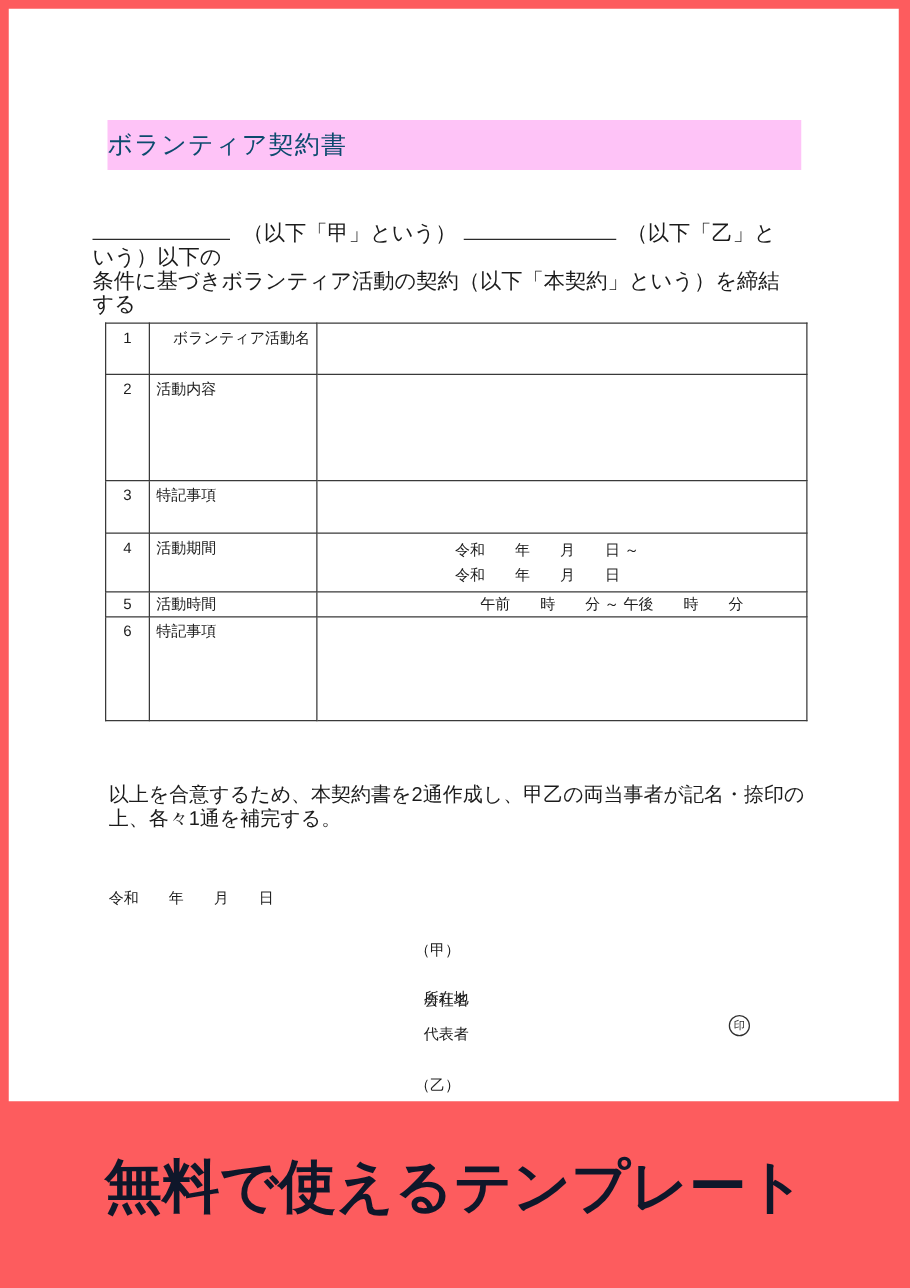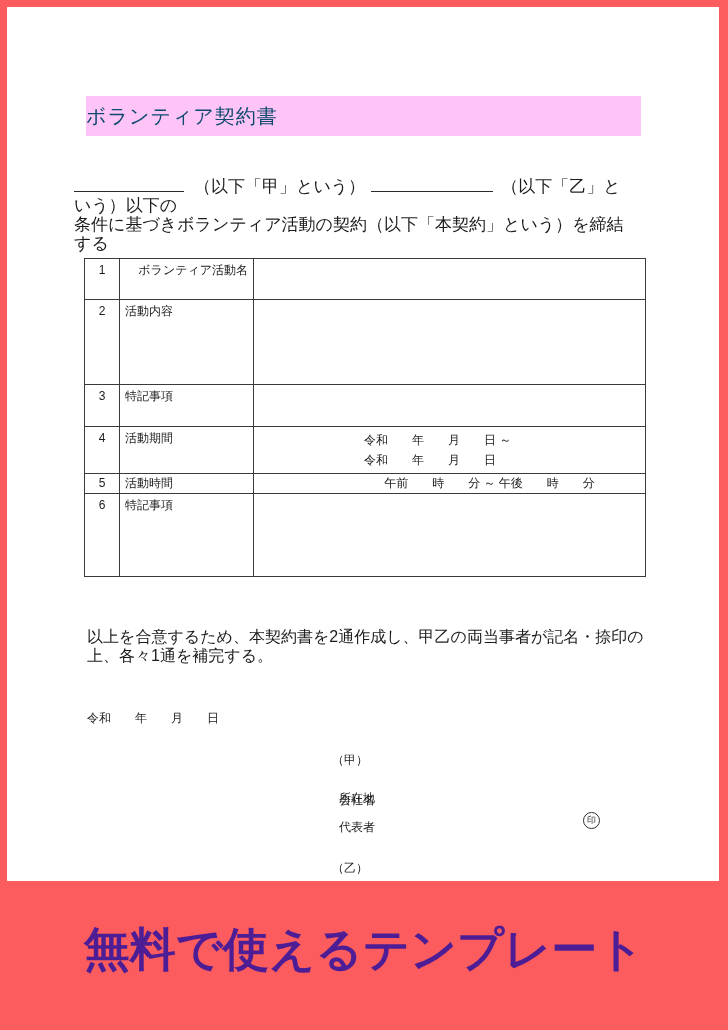--- a/index.html
+++ b/index.html
@@ -131,21 +131,21 @@
     width: 728px;
     height: 149px;
   }
   .footer-banner .footer-text {
     display: block;
     width: 100%;
     margin-top: 42px;
     text-align: center;
     font-size: 46px;
     font-weight: bold;
-    color: #4c1d95;
+    color: #0f172a;
     letter-spacing: 0px;
     line-height: 52px;
   }
 </style>
 </head>
 <body>
 
 <div class="page">
 
   <div class="title-banner">

